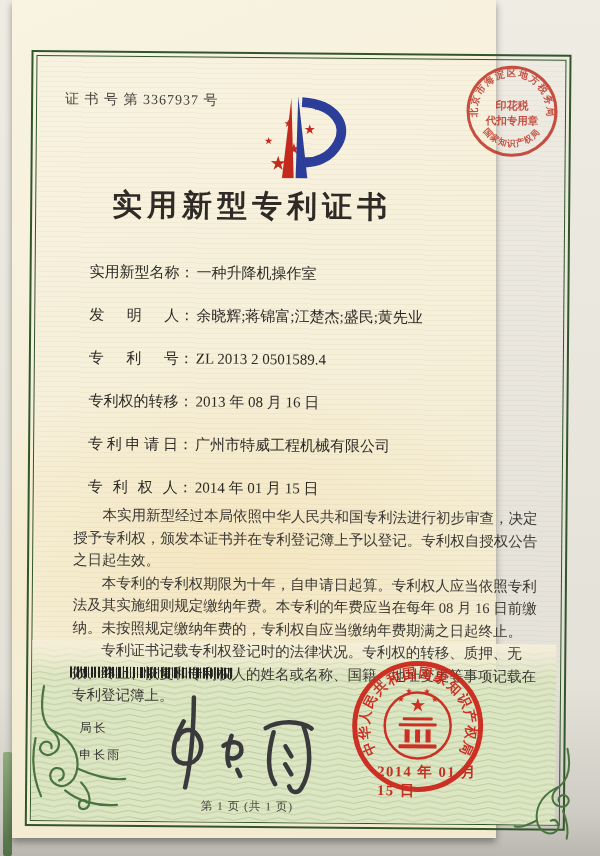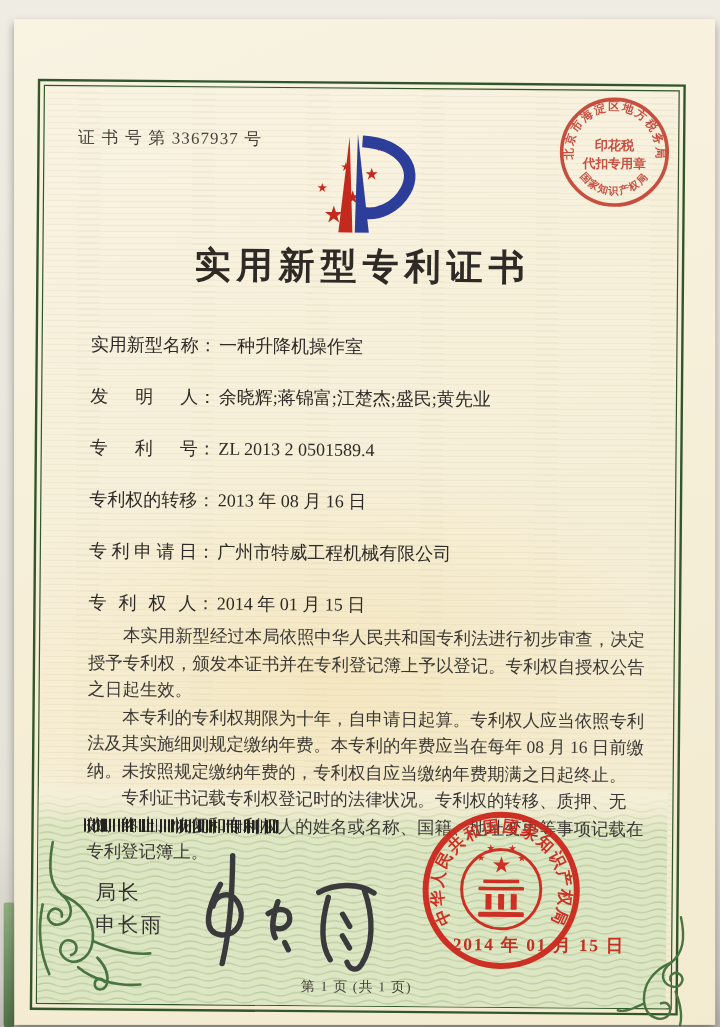--- a/index.html
+++ b/index.html
@@ -1,49 +1,49 @@
 <!DOCTYPE html>
 <html><head>
 <meta charset="utf-8">
 <style>
   html,body{margin:0;padding:0;width:600px;height:856px;overflow:hidden;
     font-family:"Liberation Serif","DejaVu Serif",serif;background:#c9c6bf;}
   .scan{position:relative;width:600px;height:856px;
     background:linear-gradient(180deg,#efece4 0%,#e4e1d8 80%,#cfccc5 95%,#bab7b0 100%);}
   .cover-edge{position:absolute;left:3px;top:752px;width:9px;height:104px;
     background:linear-gradient(180deg,#86a873,#3f6434);border-radius:2px;opacity:.85;}
-  .paper{position:absolute;left:12px;top:16px;width:584px;height:838px;
+  .paper{position:absolute;left:12px;top:0;width:468px;height:838px;
     background:linear-gradient(160deg,#f8f3e2 0%,#f6efd9 45%,#f2ebd0 100%);
-    box-shadow:0 4px 7px rgba(40,40,35,.45);}
+    box-shadow:0 4px 7px rgba(40,40,35,.45);padding-left:16px;}
   .tilt{position:absolute;inset:0;transform:rotate(.5deg);transform-origin:50% 0;}
   .frame{position:absolute;left:20px;top:52px;width:536px;height:772px;border:2px solid #31562a;}
   .frame-inner{position:absolute;inset:3px;border:1px solid #31562a;}
   .texture{position:absolute;left:28px;top:58px;width:528px;height:762px;
     background:repeating-linear-gradient(180deg,rgba(183,171,125,.10) 0 1px,transparent 1px 5px);}
   .tint{position:absolute;inset:0;
     background:radial-gradient(ellipse 430px 270px at 46% 66%,rgba(243,208,128,.26),rgba(243,208,128,0) 70%);}
   .band{position:absolute;left:26px;top:642px;width:524px;height:180px;
     background:linear-gradient(180deg,rgba(221,230,196,0) 0,rgba(221,230,196,.9) 30px,#dde6c4 62px);}
   .band-fade{position:absolute;left:0;top:0;width:100%;height:34px;
     background:linear-gradient(180deg,#f5efd9,rgba(245,239,217,0));}
   .cert-number{position:absolute;left:54px;top:92px;font-size:14px;letter-spacing:1px;color:#45423c;}
   .logo{position:absolute;left:236px;top:92px;}
   .title{position:absolute;left:0;top:186px;width:100%;text-align:center;
     font-size:30px;font-weight:600;letter-spacing:5px;color:#2e2b27;}
   .fields{position:absolute;left:66px;top:264px;width:480px;font-size:15px;color:#2e2b27;}
   .field-row{height:19px;margin-bottom:24px;white-space:nowrap;}
-  .flabel{display:inline-block;width:6em;text-align:justify;text-align-last:justify;vertical-align:top;}
+  .flabel{display:inline-block;width:6em;text-align:justify;text-align-last:justify;vertical-align:top;margin-left:14px;}
   .colon{display:inline-block;margin-right:2px;}
   .paras{position:absolute;left:66px;top:505px;width:470px;font-size:14.5px;
     line-height:22.5px;color:#3b3833;}
   .paras p{margin:0;text-indent:2em;}
   .barcode{position:absolute;left:64px;top:668px;width:162px;height:11px;
     background-image:repeating-linear-gradient(90deg,#23221f 0 1.5px,transparent 1.5px 3.5px),
       repeating-linear-gradient(90deg,#23221f 0 1px,transparent 1px 8px);}
-  .signoff{position:absolute;left:74px;top:716px;font-size:17px;letter-spacing:2px;
+  .signoff{position:absolute;left:74px;top:716px;font-size:12px;letter-spacing:2px;
     line-height:27px;color:#34322e;}
   .signature{position:absolute;left:148px;top:684px;}
   .seal{position:absolute;left:342px;top:655px;opacity:.93;}
   .seal-date{position:absolute;left:372px;top:761px;font-size:14.5px;letter-spacing:1.5px;
     color:#c23020;font-weight:600;}
   .tax-stamp{position:absolute;left:453px;top:61px;opacity:.88;}
   .footer{position:absolute;left:0;top:799px;width:100%;text-align:center;
     font-size:11.5px;color:#45423c;letter-spacing:1px;}
   .orn{position:absolute;}
 </style>

